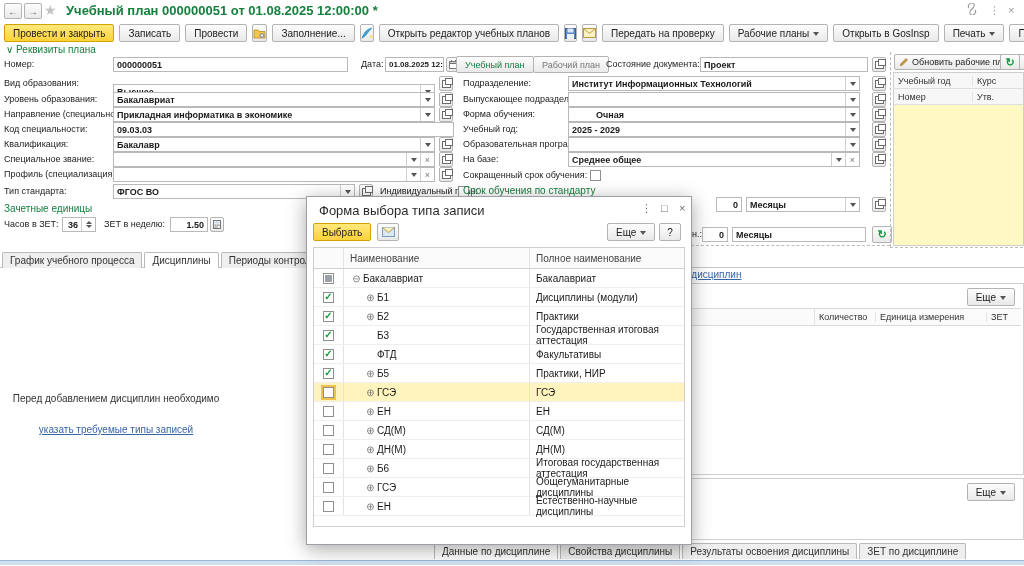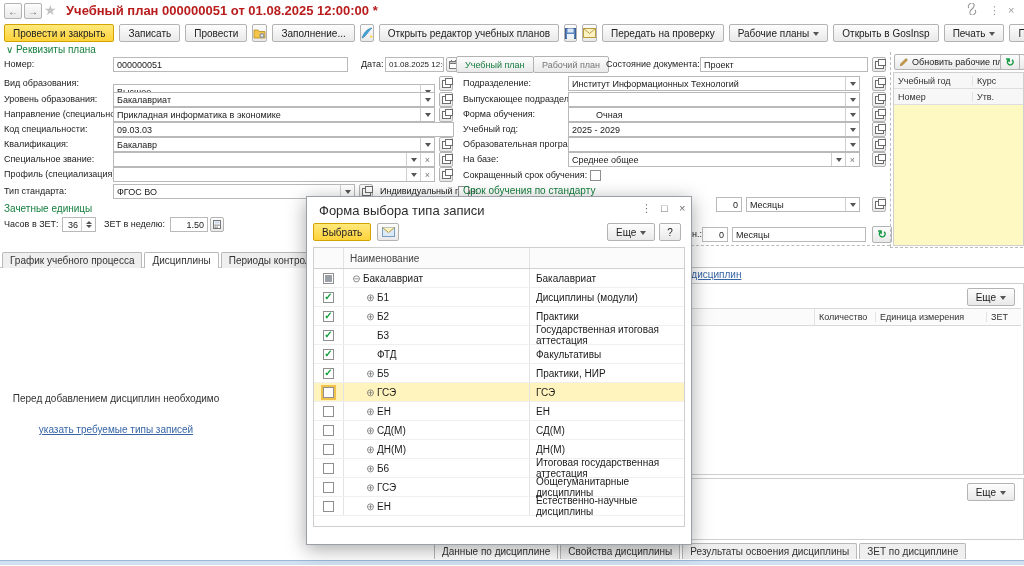--- a/index.html
+++ b/index.html
@@ -9,37 +9,37 @@
   .btn{display:inline-flex;align-items:center;justify-content:center;gap:4px;height:18px;
        padding:0 8px;background:linear-gradient(#fdfdfd,#e9e9e9);border:1px solid #b3b3b3;
        border-radius:2px;font-size:10px;color:#222;white-space:nowrap;box-sizing:border-box;cursor:default;}
   .btn.yellow{background:linear-gradient(#ffe97c,#ffd23a);border-color:#d3a400;}
   .btn.iconbtn{width:20px;padding:0;}
   .tri{width:0;height:0;border:3px solid transparent;border-top:4px solid #555;margin-top:4px;}
   .lab{position:absolute;font-size:9px;color:#222;white-space:nowrap;line-height:15px;}
   .green{color:#157f3e;}
   .box{position:absolute;height:15px;border:1px solid #b9b9b9;background:#fff;display:flex;
        align-items:center;box-sizing:border-box;font-size:9px;}
-  .box .val{flex:1;padding:0 3px;white-space:nowrap;overflow:hidden;}
+  .box .val{flex:1;padding:0 3px;white-space:nowrap;overflow:hidden;font-weight:bold;}
   .seg{width:13px;height:100%;border-left:1px solid #cfcfcf;display:flex;align-items:center;
        justify-content:center;background:#fff;}
   .seg.x{font-size:9px;color:#777;}
   .obtn{position:absolute;width:14px;height:15px;border:1px solid #b3b3b3;border-radius:2px;
         background:linear-gradient(#fdfdfd,#e9e9e9);display:flex;align-items:center;justify-content:center;box-sizing:border-box;}
   .osym{width:7px;height:6px;border:1px solid #6b6b6b;position:relative;background:#fff;}
   .osym::before{content:"";position:absolute;left:2px;top:-3px;width:6px;height:5px;border:1px solid #6b6b6b;background:#fff;}
   .cb{width:11px;height:11px;border:1px solid #8f8f8f;background:#fff;display:inline-flex;
       align-items:center;justify-content:center;box-sizing:border-box;}
   .dash-v{position:absolute;border-left:1px dashed #bcbcbc;width:0;}
   .dash-h{position:absolute;border-top:1px dashed #bcbcbc;height:0;}
   .link{color:#3765a6;text-decoration:underline;font-size:10px;}
   
   .titlebar{position:absolute;left:0;top:0;right:0;height:22px;background:#fff;}
   .navbtn{position:absolute;top:3px;width:18px;height:16px;font-size:10px;color:#666;}
-  .apptitle{position:absolute;left:66px;top:3px;font-size:13px;font-weight:bold;color:#b91c1c;white-space:nowrap;}
+  .apptitle{position:absolute;left:66px;top:3px;font-size:13px;font-weight:bold;color:#15803d;white-space:nowrap;}
   .star{position:absolute;left:44px;top:2px;font-size:14px;color:#c4c4c4;}
   .winicon{position:absolute;top:3px;font-size:11px;color:#9a9a9a;}
   
   .toolbar{position:absolute;left:4px;top:24px;right:4px;height:18px;display:flex;gap:5px;align-items:center;}
   .toolbar .spring{flex:1;}
   .caption{position:absolute;left:6px;top:44px;font-size:10px;}
   
   .form-area{position:absolute;left:0;top:52px;width:1024px;height:200px;}
   .minitable{position:absolute;left:893px;top:20px;width:129px;border:1px solid #cfcfcf;background:#fef9c3;font-size:9px;}
   .minitable .hrow{display:flex;background:#f7f7f7;border-bottom:1px solid #dedede;height:15px;align-items:center;}
@@ -510,20 +510,21 @@
         <i class="tri"></i>
       </button>
     <button class="btn" style="position:absolute;left:352px;top:26px;width:22px;padding:0;">
         <span>?</span>
       </button>
 
     <div class="mtable">
       <div class="mhead">
         <div class="mc1"></div>
         <div class="mc2">Наименование</div>
+        <div class="mc3">Полное наименование</div>
       </div>
       <div>
           <div class="mrow">
             <div class="mc1">
               <span class="cb">
                 <span class="part"></span>
               </span>
             </div>
             <div class="mc2" style="padding-left: 6px;">
               <span class="expander">⊖</span>

